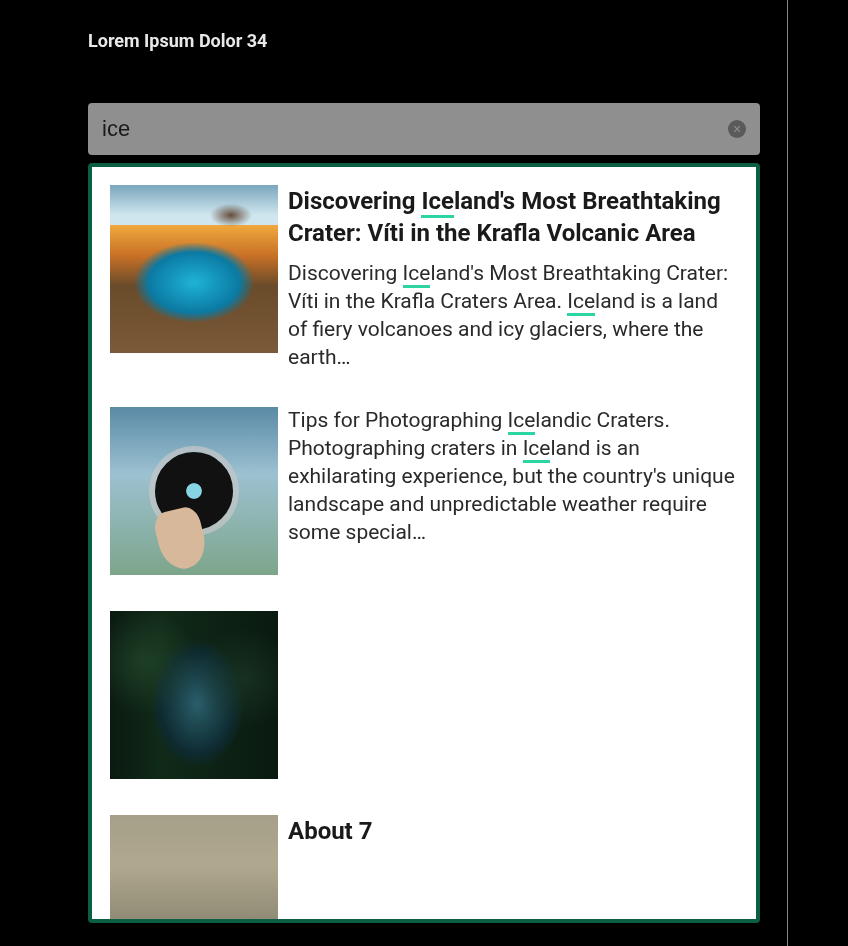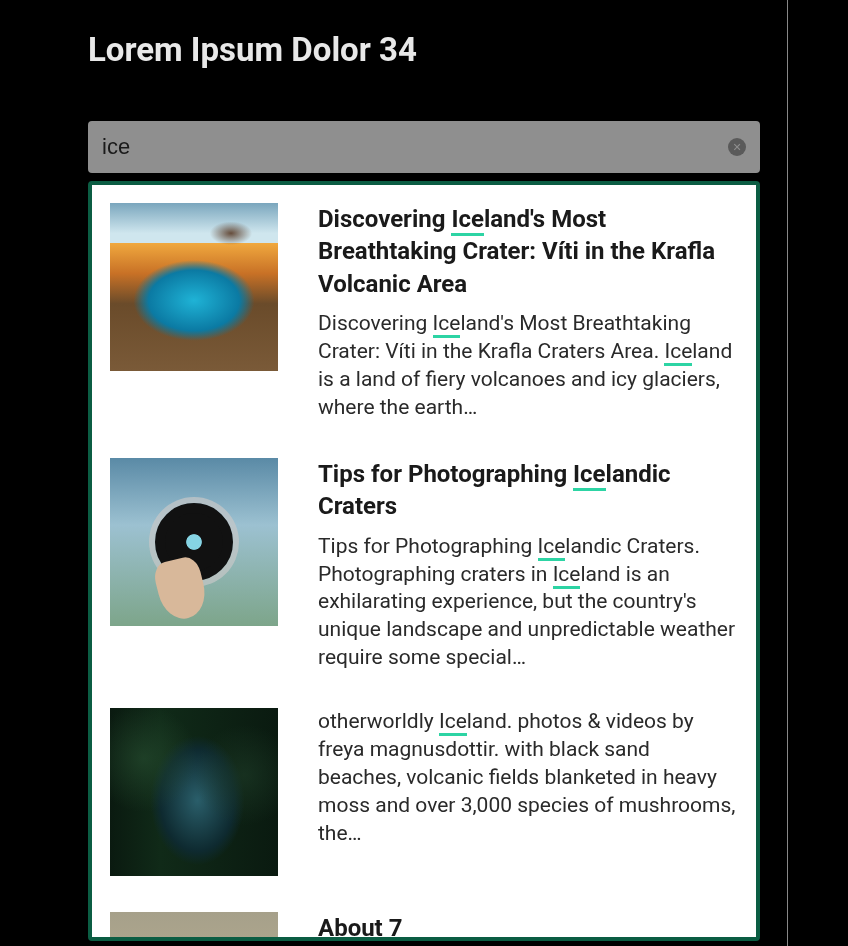--- a/index.html
+++ b/index.html
@@ -18,21 +18,21 @@
       bottom: 0;
       width: 1px;
       background: #888;
     }
     .container {
       width: 760px;
       margin: 0 0 0 88px;
     }
     .page-title {
       color: #e8e8e8;
-      font-size: 33px;
+      font-size: 18px;
       font-weight: 700;
       margin-top: 30px;
       margin-bottom: 52px;
     }
     .search-wrap {
       position: relative;
       width: 672px;
     }
     .search-input {
       width: 100%;
@@ -71,21 +71,21 @@
       background: #fff;
       border: 4px solid #0b5d43;
       border-radius: 4px;
       margin-top: 8px;
       padding: 18px;
       height: 760px;
       overflow: hidden;
     }
     .result {
       display: flex;
-      gap: 40px;
+      gap: 10px;
       margin-bottom: 36px;
     }
     .thumb {
       width: 168px;
       height: 168px;
       flex-shrink: 0;
       background: #222;
       position: relative;
       overflow: hidden;
     }
@@ -178,28 +178,26 @@
       <div class="result">
         <div class="thumb thumb1"></div>
         <div class="result-body">
           <div class="result-title"><span>Discovering </span><span class="hl">Ice</span><span>land's Most Breathtaking Crater: Víti in the Krafla Volcanic Area</span></div>
           <div class="result-text"><span>Discovering </span><span class="hl">Ice</span><span>land's Most Breathtaking Crater: Víti in the Krafla Craters Area. </span><span class="hl">Ice</span><span>land is a land of fiery volcanoes and icy glaciers, where the earth…</span></div>
         </div>
       </div>
       <div class="result">
         <div class="thumb thumb2"></div>
         <div class="result-body">
-          <div class="result-title"><span>Tips for Photographing </span><span class="hl">Ice</span><span>landic Craters</span></div>
           <div class="result-text"><span>Tips for Photographing </span><span class="hl">Ice</span><span>landic Craters. Photographing craters in </span><span class="hl">Ice</span><span>land is an exhilarating experience, but the country's unique landscape and unpredictable weather require some special…</span></div>
         </div>
       </div>
       <div class="result">
         <div class="thumb thumb3"></div>
         <div class="result-body">
-          <div class="result-text"><span>otherworldly </span><span class="hl">Ice</span><span>land. photos &amp; videos by freya magnusdottir. with black sand beaches, volcanic fields blanketed in heavy moss and over 3,000 species of mushrooms, the…</span></div>
         </div>
       </div>
       <div class="result">
         <div class="thumb thumb4"></div>
         <div class="result-body">
           <div class="result-title"><span>About 7</span></div>
         </div>
       </div>
     </div>
 </div>

